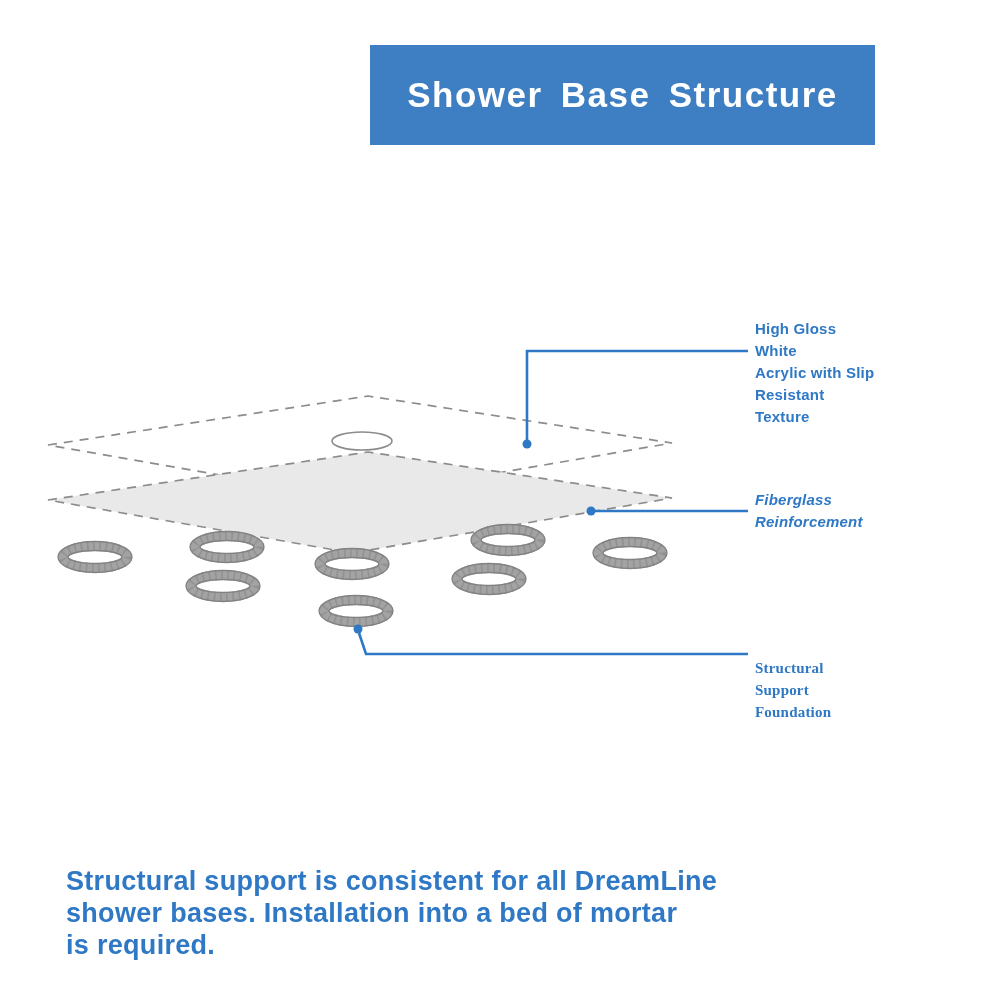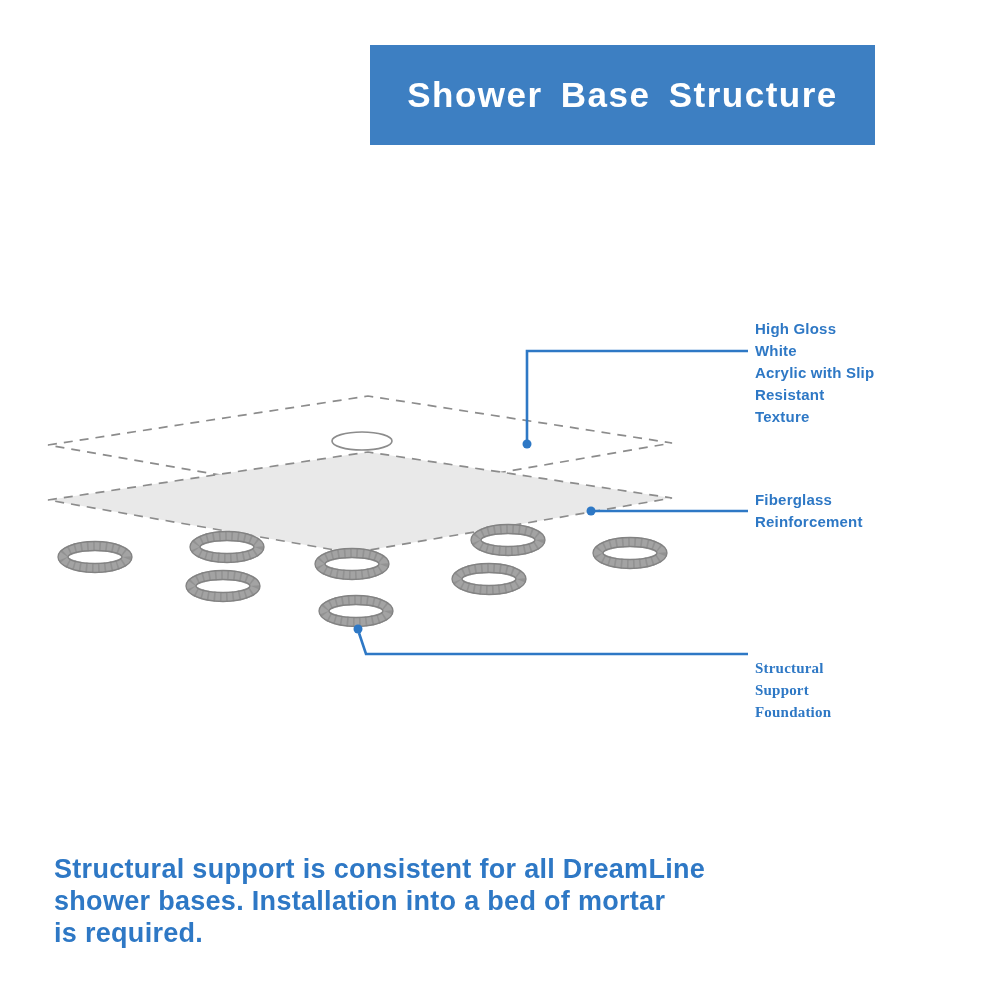--- a/index.html
+++ b/index.html
@@ -40,24 +40,24 @@
   .ring-hatch{fill:none;stroke:var(--ring-edge-gray,#828282);stroke-width:10;stroke-dasharray:1.6 4.6;opacity:.5;}
   .ring-edge{fill:none;stroke:var(--ring-edge-gray,#828282);stroke-width:1.3;}
   .leader{fill:none;stroke:var(--accent-blue,#2e78c5);stroke-width:2.6;}
   .leader-dot{fill:var(--accent-blue,#2e78c5);stroke:none;}
   .callout{
     position:absolute;color:var(--accent-blue,#2e78c5);
     font-size:15px;font-weight:bold;line-height:22px;
     white-space:pre-line;letter-spacing:.2px;
   }
   .callout-acrylic{left:755px;top:318px;}
-  .callout-fiberglass{left:755px;top:489px;}
+  .callout-fiberglass{left:755px;top:489px;font-style:italic;}
   .callout-foundation{left:755px;top:657px;font-family:Liberation Serif, serif;}
   .footer-note{
-    position:absolute;left:52px;top:851px;width:680px;margin:2px;
+    position:absolute;left:52px;top:851px;width:680px;margin:14px;
     color:var(--accent-blue,#2e78c5);font-size:27px;font-weight:bold;
     line-height:32px;white-space:pre-line;letter-spacing:.3px;
   }
 </style>
 </head>
 <body>
 
 <div class="canvas">
 
   <header class="banner">

